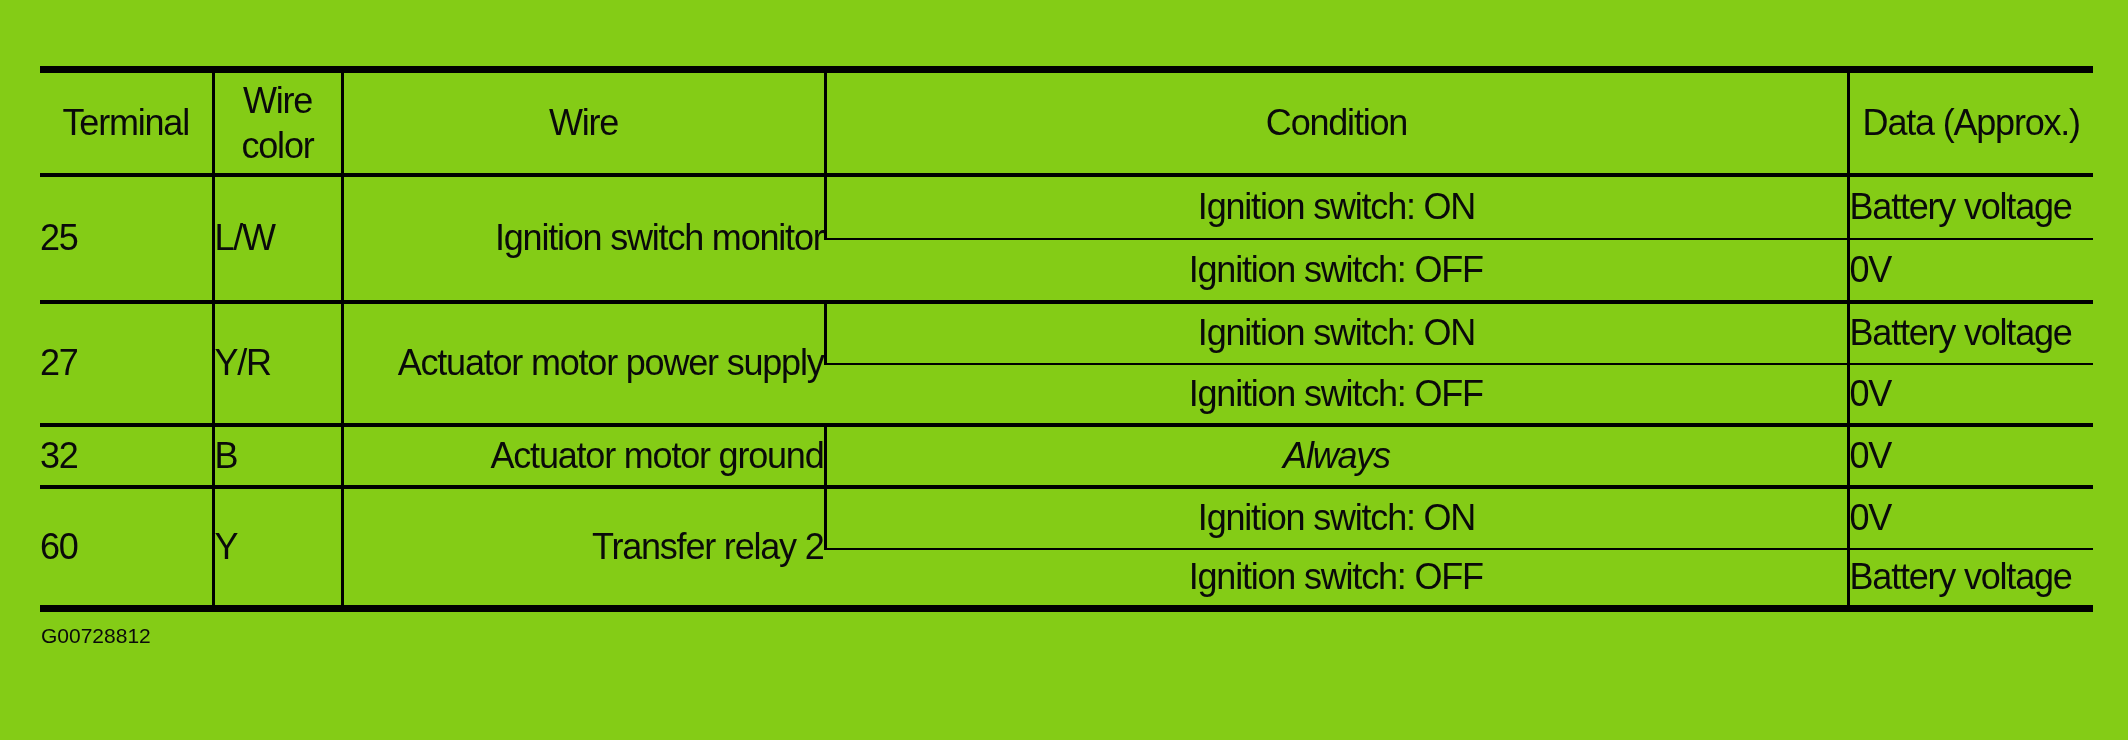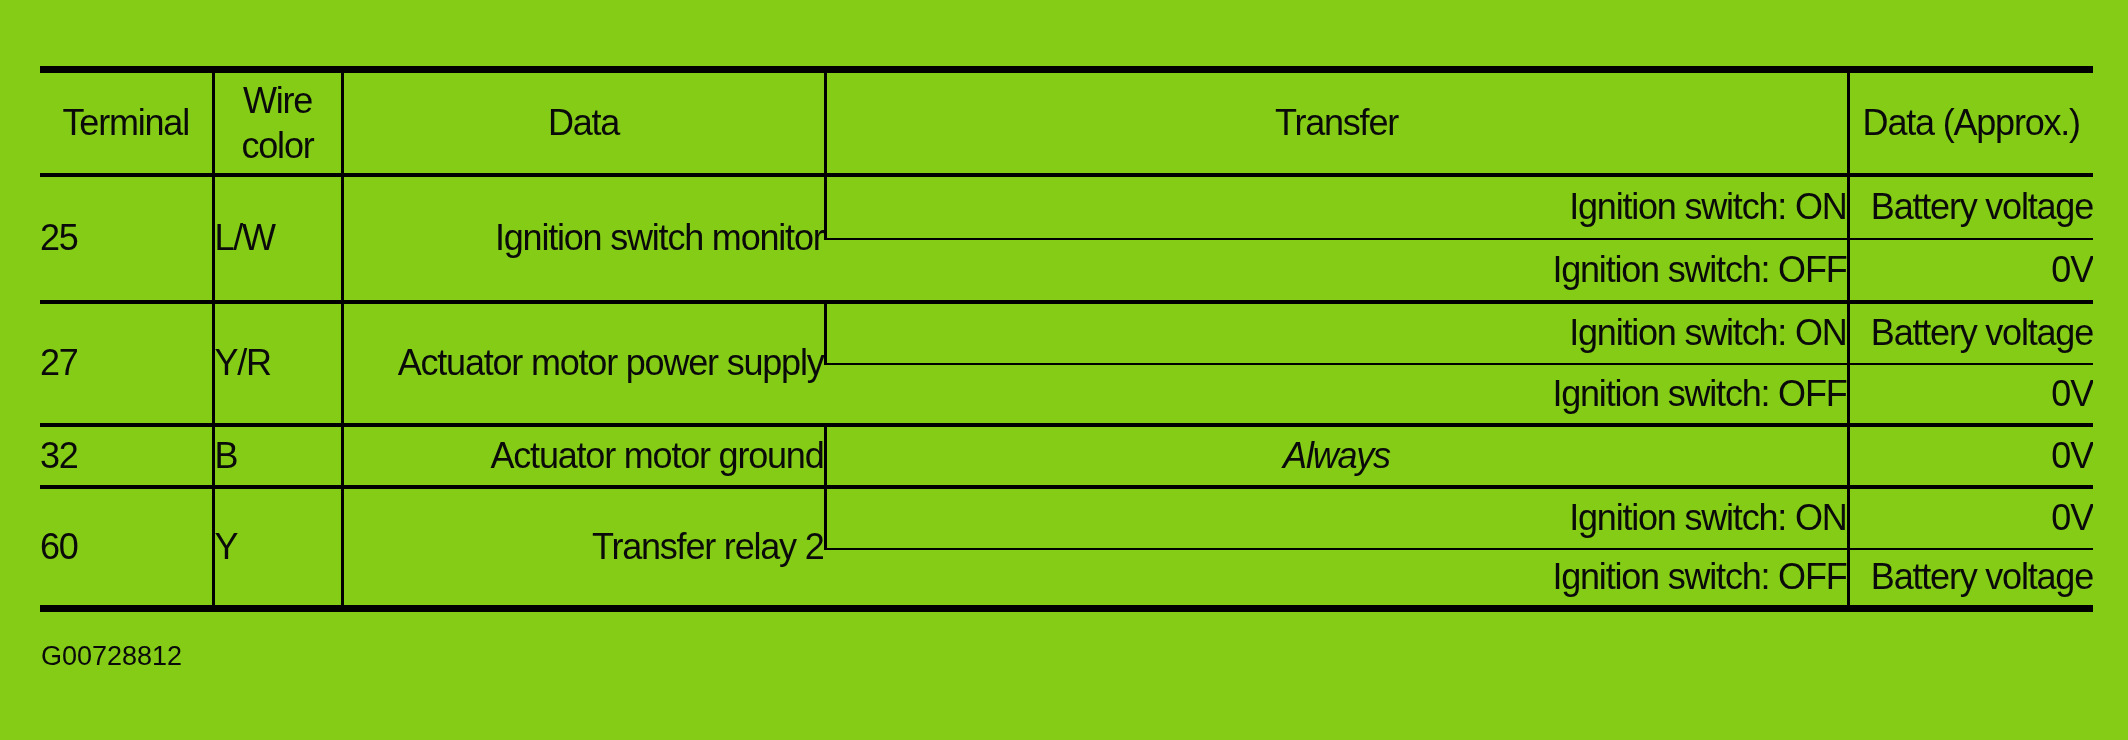--- a/index.html
+++ b/index.html
@@ -58,46 +58,46 @@
   }
   td.c-terminal, td.c-wire {
     text-align: left;
   }
   td.c-item {
     text-align: right;
     padding-left: 24px;
     padding-right: 10px;
   }
   td.c-cond {
-    text-align: right;
+    text-align: center;
     padding-left: 22px;
     padding-right: 10px;
   }
   td.c-cond.center {
     text-align: center;
     padding-left: 0;
     font-style: italic;
   }
   td.c-data {
-    text-align: right;
+    text-align: left;
     padding-left: 16px;
     padding-right: 6px;
   }
   .h-r1a { height: 64px; }
   .h-r1b { height: 63px; }
   .h-r2a { height: 62px; }
   .h-r2b { height: 61px; }
   .h-r3  { height: 62px; }
   .h-r4a { height: 62px; }
   .h-r4b { height: 60px; }
   .figure-id {
     position: absolute;
     left: 41px;
-    top: 641px;
-    font-size: 27px;
+    top: 624px;
+    font-size: 21px;
     letter-spacing: 0px;
     color: #0a0a0a;
     text-align: right;
   }
 </style>
 </head>
 <body>
 
 <div class="page">
 
@@ -106,22 +106,22 @@
       <col style="width:173px">
       <col style="width:129px">
       <col style="width:483px">
       <col style="width:1023px">
       <col style="width:245px">
     </colgroup>
     <thead>
       <tr>
         <th>Terminal</th>
         <th>Wire color</th>
-        <th>Data</th>
-        <th>Transfer</th>
+        <th>Wire</th>
+        <th>Condition</th>
         <th>Data (Approx.)</th>
       </tr>
     </thead>
     <tbody>
 
       <tr class="row-group h-r1a">
         <td class="c-terminal" rowspan="2">25</td>
         <td class="c-wire" rowspan="2">L/W</td>
         <td class="c-item" rowspan="2">Ignition switch monitor</td>
         <td class="c-cond">Ignition switch: ON</td>

